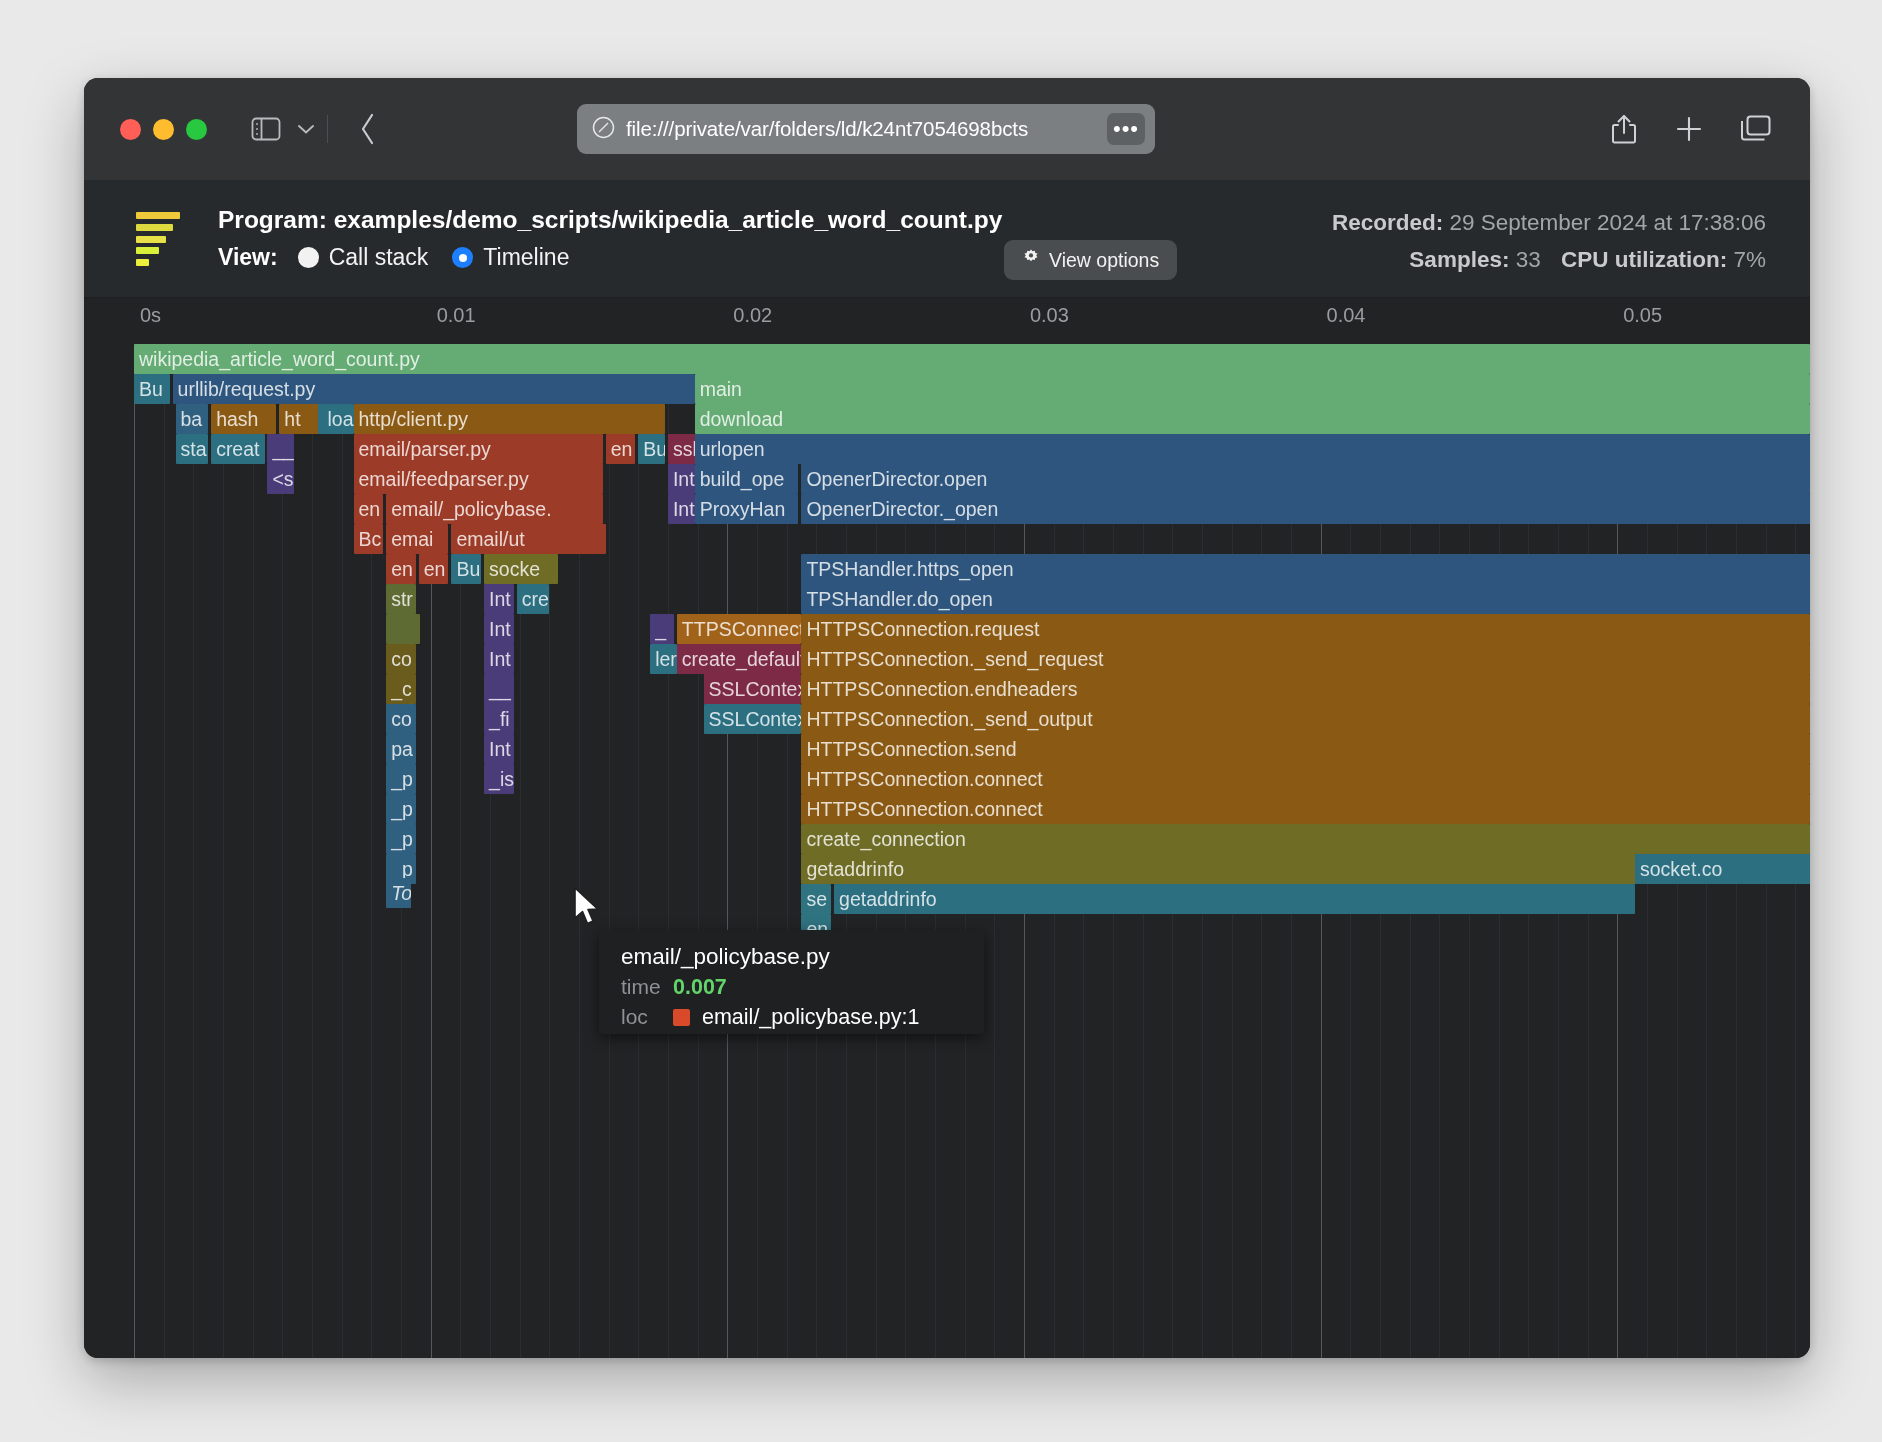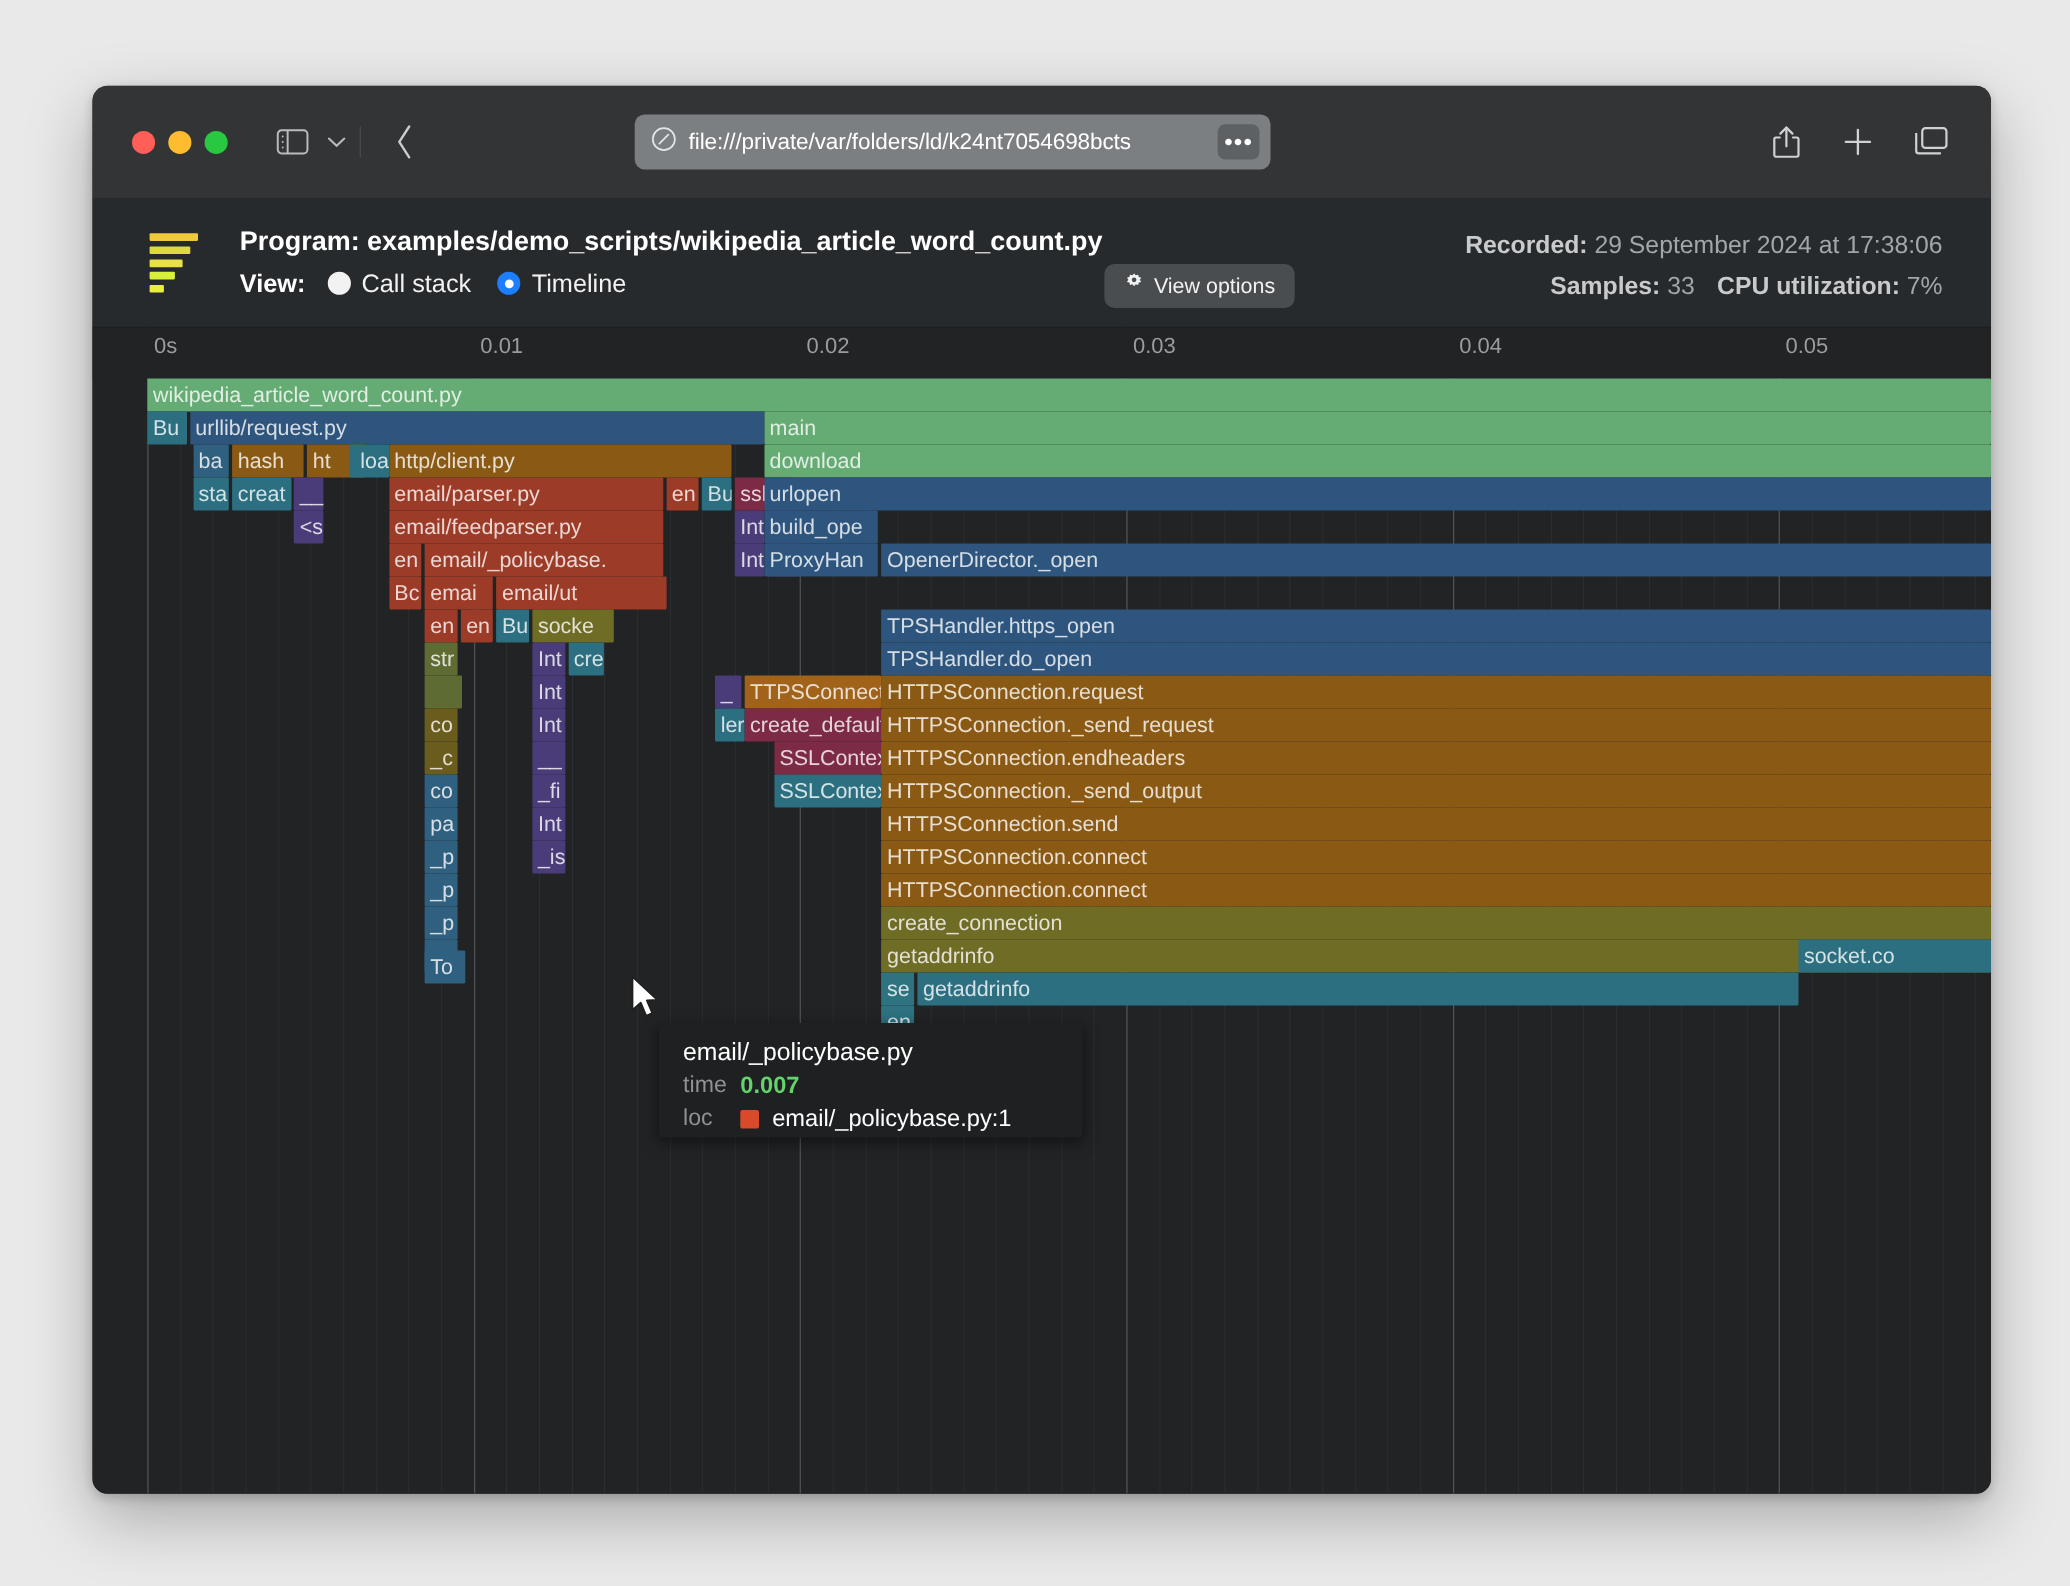--- a/index.html
+++ b/index.html
@@ -374,20 +374,21 @@
         <div class="frame" style="left: 269.512px; width: 249.175px; top: 90px; background: rgb(156, 59, 39);">email/parser.py</div>
         <div class="frame" style="left: 521.653px; width: 29.6637px; top: 90px; background: rgb(156, 59, 39);">en</div>
         <div class="frame" style="left: 554.283px; width: 26.6973px; top: 90px; background: rgb(43, 111, 128);">Bu</div>
         <div class="frame" style="left: 583.947px; width: 56.3611px; top: 90px; background: rgb(124, 42, 70);">ssl.py</div>
         <div class="frame" style="left: 610.644px; width: 1115.36px; top: 90px; background: rgb(46, 85, 125);">urlopen</div>
         <div class="frame" style="left: 183.487px; width: 26.6973px; top: 120px; background: rgb(74, 59, 121);">&lt;s</div>
         <div class="frame" style="left: 269.512px; width: 249.175px; top: 120px; background: rgb(156, 59, 39);">email/feedparser.py</div>
         <div class="frame" style="left: 583.947px; width: 26.6973px; top: 120px; background: rgb(74, 59, 121);">Int</div>
         <div class="frame" style="left: 613.611px; width: 29.6637px; top: 120px; background: rgb(74, 59, 121);">__</div>
         <div class="frame" style="left: 610.644px; width: 103.823px; top: 120px; background: rgb(46, 85, 125);">build_ope</div>
+        <div class="frame" style="left: 717.434px; width: 1008.57px; top: 120px; background: rgb(46, 85, 125);">OpenerDirector.open</div>
         <div class="frame" style="left: 269.512px; width: 29.6637px; top: 150px; background: rgb(156, 59, 39);">en</div>
         <div class="frame" style="left: 302.142px; width: 216.545px; top: 150px; background: rgb(156, 59, 39);">email/_policybase.</div>
         <div class="frame" style="left: 583.947px; width: 26.6973px; top: 150px; background: rgb(74, 59, 121);">Int</div>
         <div class="frame" style="left: 613.611px; width: 29.6637px; top: 150px; background: rgb(74, 59, 121);">TL</div>
         <div class="frame" style="left: 610.644px; width: 103.823px; top: 150px; background: rgb(46, 85, 125);">ProxyHan</div>
         <div class="frame" style="left: 717.434px; width: 1008.57px; top: 150px; background: rgb(46, 85, 125);">OpenerDirector._open</div>
         <div class="frame" style="left: 269.512px; width: 29.6637px; top: 180px; background: rgb(156, 59, 39);">Bc</div>
         <div class="frame" style="left: 302.142px; width: 62.2938px; top: 180px; background: rgb(156, 59, 39);">emai</div>
         <div class="frame" style="left: 367.402px; width: 154.251px; top: 180px; background: rgb(156, 59, 39);">email/ut</div>
         <div class="frame" style="left: 302.142px; width: 29.6637px; top: 210px; background: rgb(156, 59, 39);">en</div>
@@ -423,21 +424,21 @@
         <div class="frame" style="left: 302.142px; width: 29.6637px; top: 420px; background: rgb(48, 96, 127);">_p</div>
         <div class="frame" style="left: 400.032px; width: 29.6637px; top: 420px; background: rgb(74, 59, 121);">_is</div>
         <div class="frame" style="left: 717.434px; width: 1008.57px; top: 420px; background: rgb(138, 90, 20);">HTTPSConnection.connect</div>
         <div class="frame" style="left: 302.142px; width: 29.6637px; top: 450px; background: rgb(48, 96, 127);">_p</div>
         <div class="frame" style="left: 717.434px; width: 1008.57px; top: 450px; background: rgb(138, 90, 20);">HTTPSConnection.connect</div>
         <div class="frame" style="left: 302.142px; width: 29.6637px; top: 480px; background: rgb(48, 96, 127);">_p</div>
         <div class="frame" style="left: 717.434px; width: 1008.57px; top: 480px; background: rgb(111, 108, 37);">create_connection</div>
         <div class="frame" style="left: 302.142px; width: 29.6637px; top: 510px; background: rgb(48, 96, 127);">_p</div>
         <div class="frame" style="left: 717.434px; width: 1008.57px; top: 510px; background: rgb(111, 108, 37);">getaddrinfo</div>
         <div class="frame" style="left: 1550.98px; width: 175.016px; top: 510px; background: rgb(43, 111, 128);">socket.co</div>
-        <div class="frame" style="left: 302.142px; width: 37px; top: 520px; background: rgb(48, 96, 127);">To</div>
+        <div class="frame" style="left: 302.142px; width: 25px; top: 534px; background: rgb(48, 96, 127); font-style: italic;">To</div>
         <div class="frame" style="left: 717.434px; width: 29.6637px; top: 540px; background: rgb(47, 114, 128);">se</div>
         <div class="frame" style="left: 750.064px; width: 800.92px; top: 540px; background: rgb(43, 111, 128);">getaddrinfo</div>
         <div class="frame" style="left: 717.434px; width: 29.6637px; top: 570px; background: rgb(47, 114, 128);">en</div>
         <div class="frame" style="left: 717.434px; width: 29.6637px; top: 600px; background: rgb(124, 42, 70);">str</div>
         <div class="frame" style="left: 717.434px; width: 29.6637px; top: 630px; background: rgb(43, 111, 128);">cre</div>
       </div>
 
     <div id="tooltip">
       <div id="tt-title">email/_policybase.py</div>
       <div class="tt-row">

